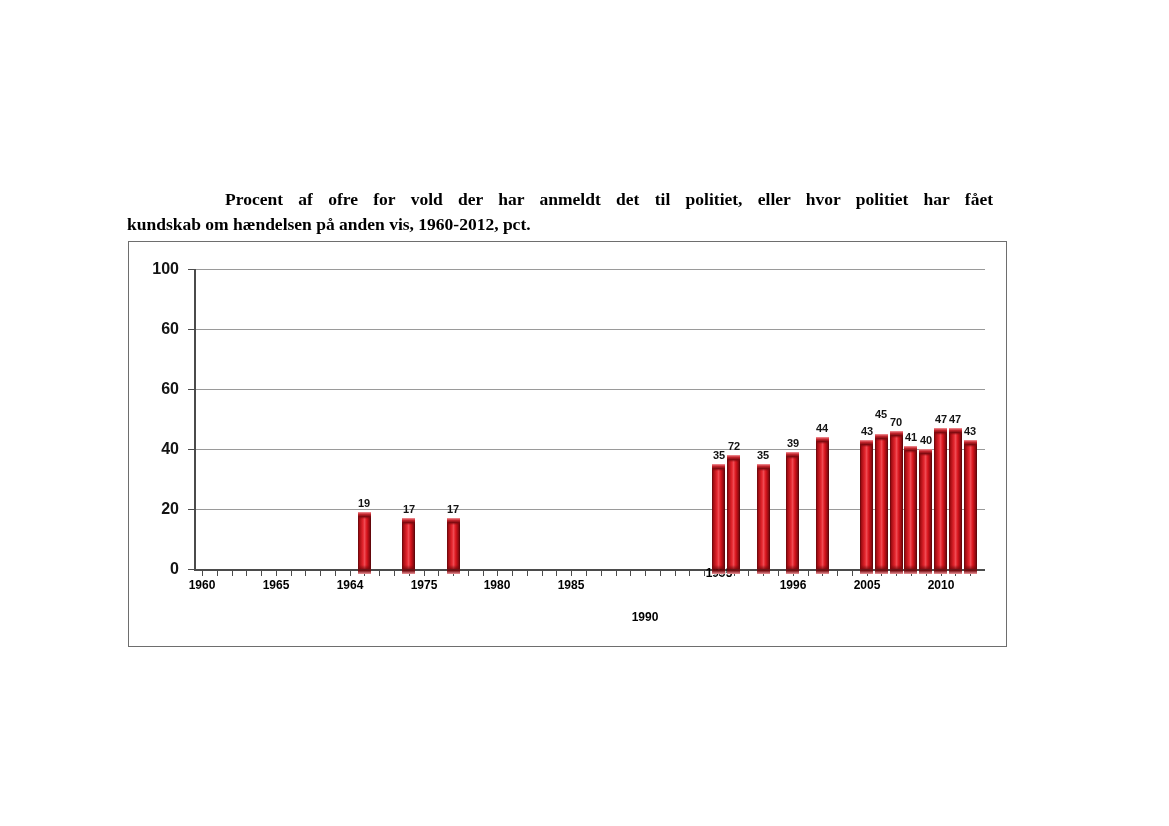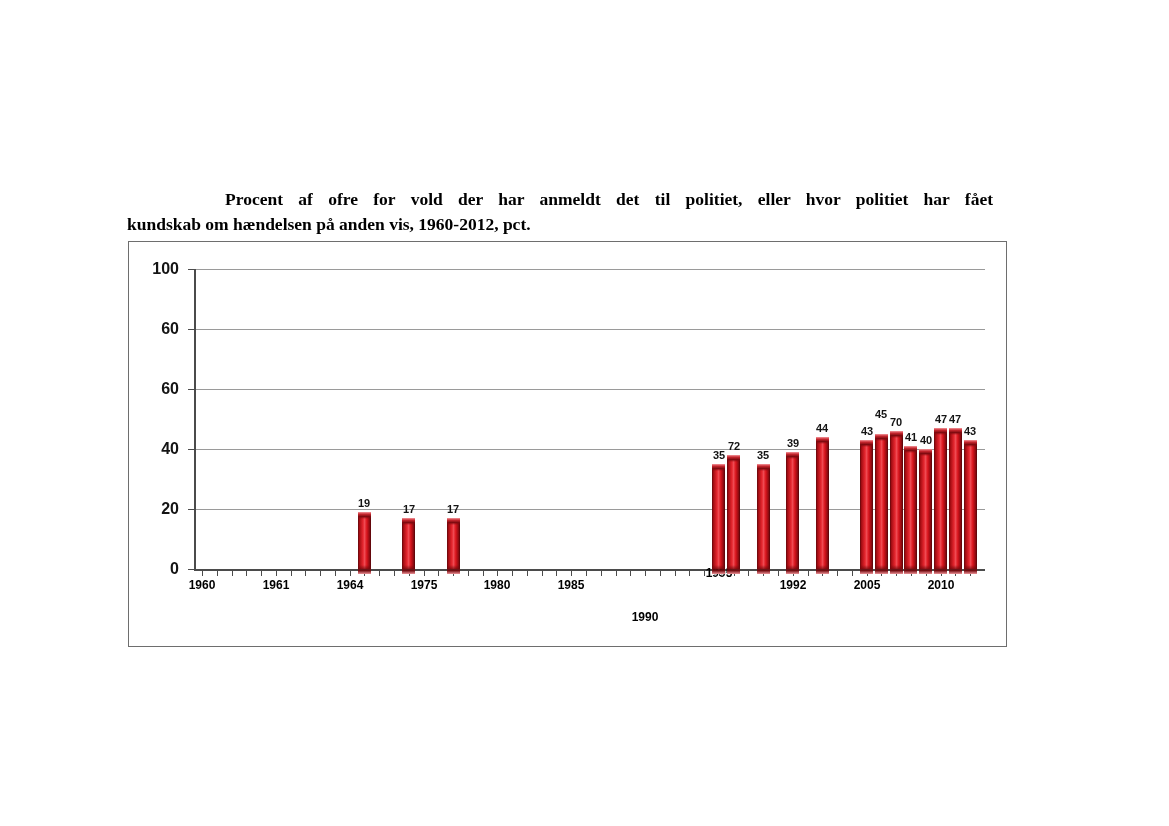--- a/index.html
+++ b/index.html
@@ -200,28 +200,28 @@
         <div class="x-tick" style="left: 723px; top: 329px;"></div>
         <div class="x-tick" style="left: 738px; top: 329px;"></div>
         <div class="x-tick" style="left: 752px; top: 329px;"></div>
         <div class="x-tick" style="left: 767px; top: 329px;"></div>
         <div class="x-tick" style="left: 782px; top: 329px;"></div>
         <div class="x-tick" style="left: 797px; top: 329px;"></div>
         <div class="x-tick" style="left: 812px; top: 329px;"></div>
         <div class="x-tick" style="left: 826px; top: 329px;"></div>
         <div class="x-tick" style="left: 841px; top: 329px;"></div>
         <div class="x-tick-label" style="left: 41px; top: 336px;">1960</div>
-        <div class="x-tick-label" style="left: 115px; top: 336px;">1961</div>
+        <div class="x-tick-label" style="left: 115px; top: 336px;">1965</div>
         <div class="x-tick-label" style="left: 189px; top: 336px;">1964</div>
         <div class="x-tick-label" style="left: 263px; top: 336px;">1975</div>
         <div class="x-tick-label" style="left: 336px; top: 336px;">1980</div>
         <div class="x-tick-label" style="left: 410px; top: 336px;">1985</div>
         <div class="x-tick-label" style="left: 484px; top: 336px; margin-top: 32px;">1990</div>
         <div class="x-tick-label" style="left: 558px; top: 324px;">1995</div>
-        <div class="x-tick-label" style="left: 632px; top: 336px;">1992</div>
+        <div class="x-tick-label" style="left: 632px; top: 336px;">1996</div>
         <div class="x-tick-label" style="left: 706px; top: 336px;">2005</div>
         <div class="x-tick-label" style="left: 780px; top: 336px;">2010</div>
         <div class="bar" style="left: 229px; top: 270px; height: 57px;"></div>
         <div class="bar-label" style="left: 235px; top: 255px;">19</div>
         <div class="bar" style="left: 273px; top: 276px; height: 51px;"></div>
         <div class="bar-label" style="left: 280px; top: 261px;">17</div>
         <div class="bar" style="left: 318px; top: 276px; height: 51px;"></div>
         <div class="bar-label" style="left: 324px; top: 261px;">17</div>
         <div class="bar" style="left: 583px; top: 222px; height: 105px;"></div>
         <div class="bar-label" style="left: 590px; top: 207px;">35</div>

